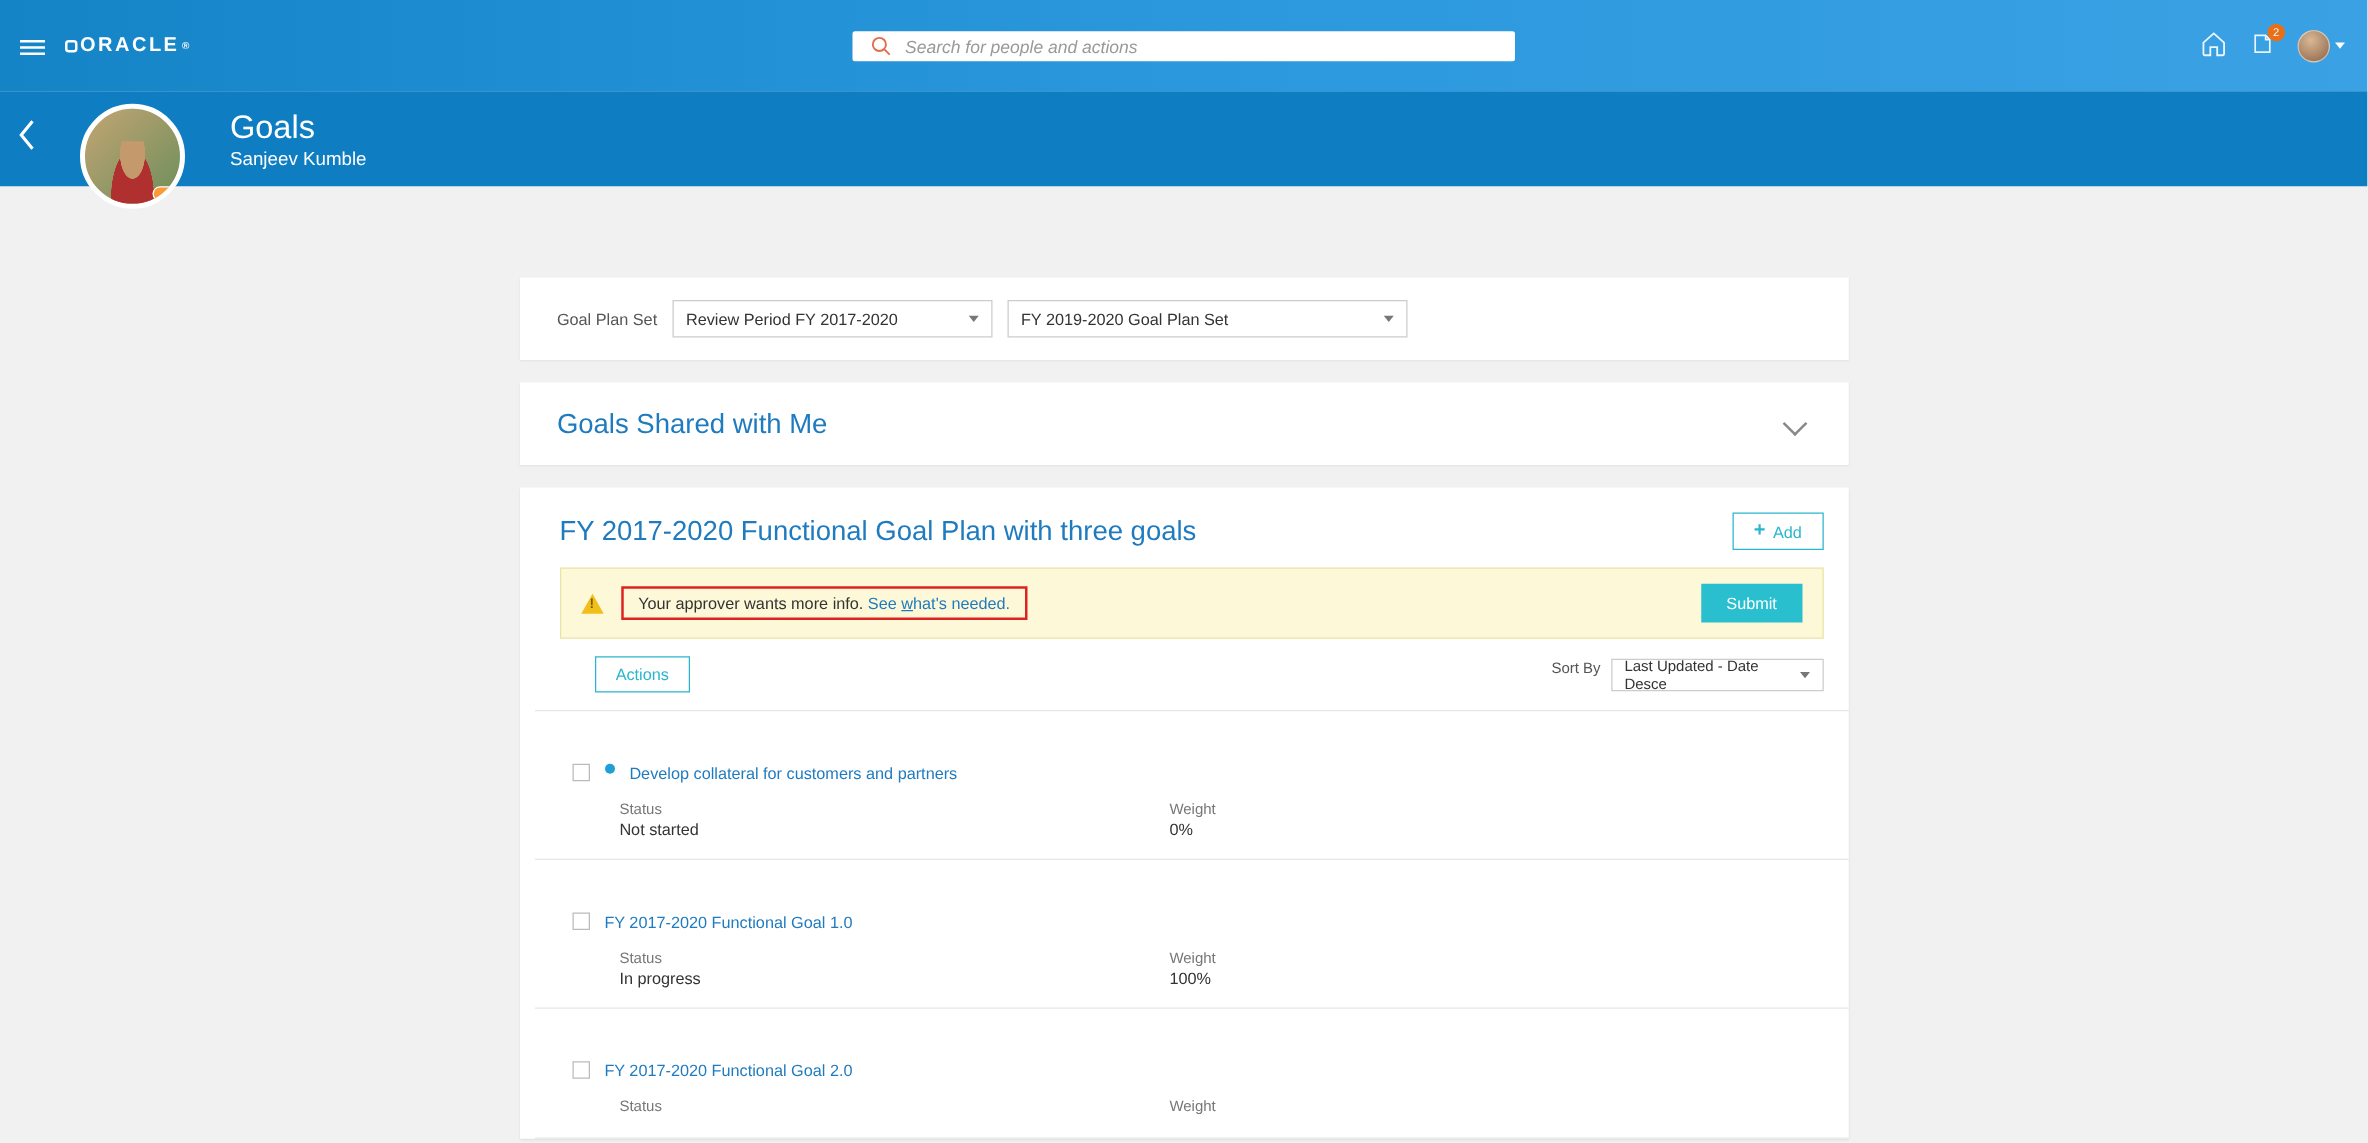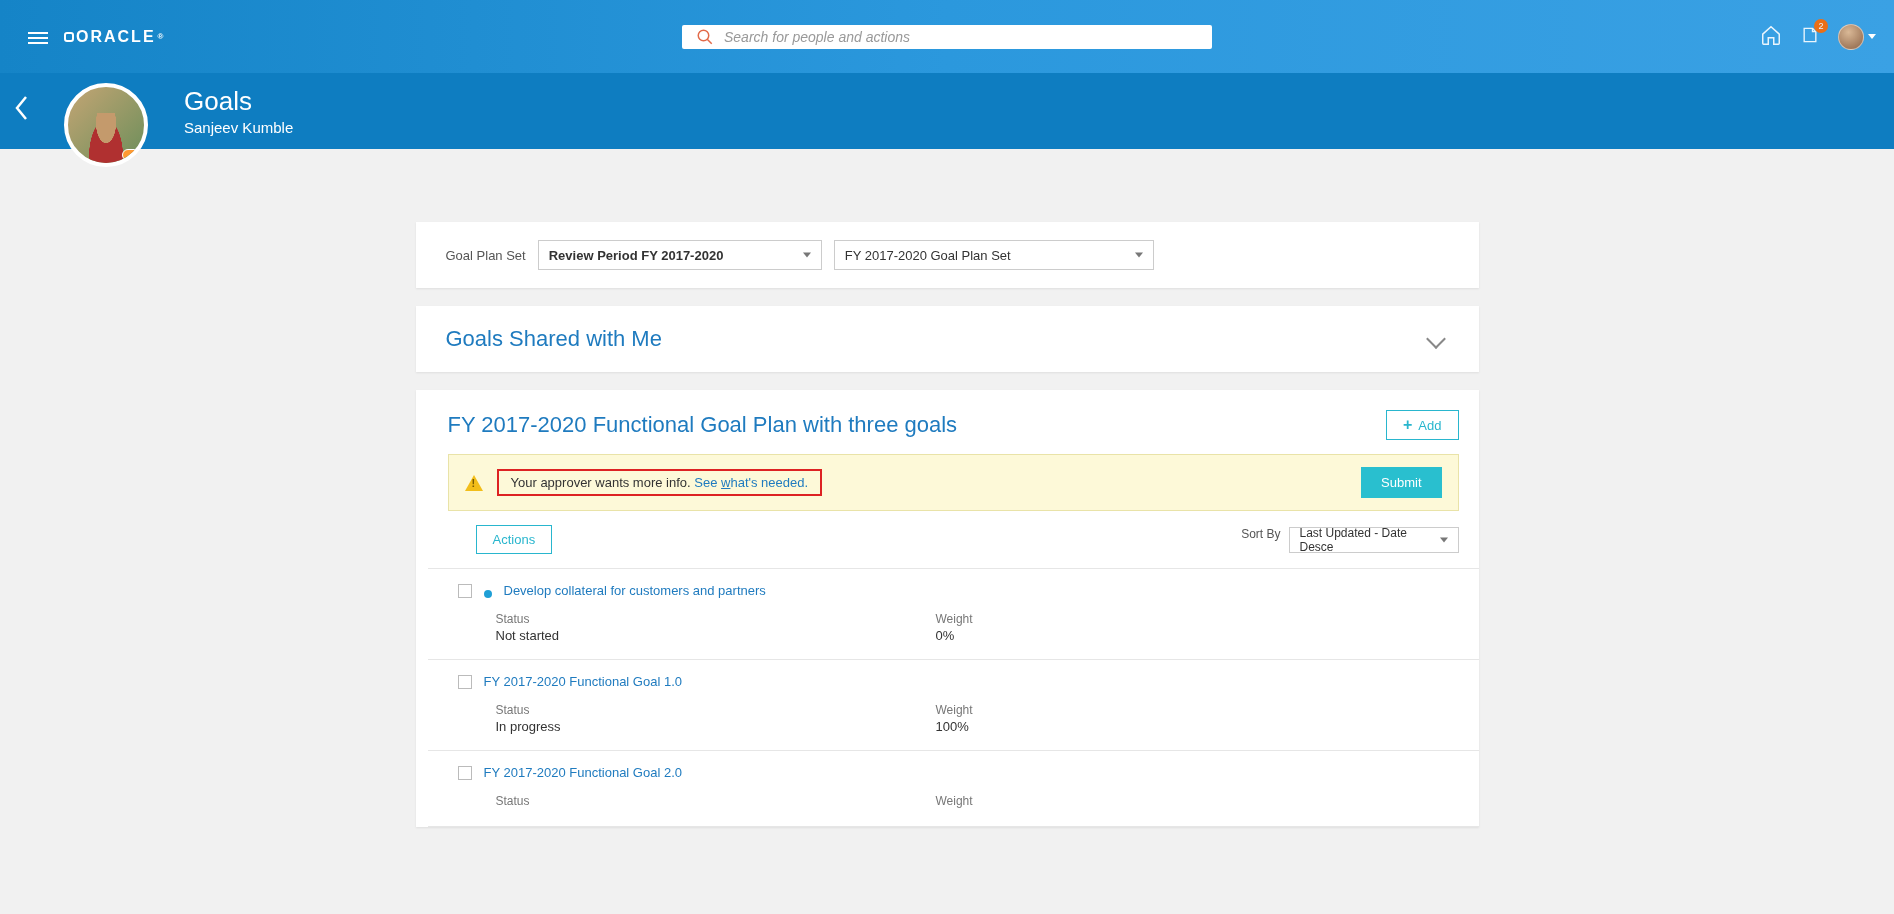--- a/index.html
+++ b/index.html
@@ -4,21 +4,21 @@
 <style>
   * { box-sizing: border-box; margin: 0; padding: 0; }
   body { font-family: "Helvetica Neue", Arial, sans-serif; font-size: 13px; color: #333; background: #f1f1f1; }
 
   
   .top-header {
     height: 73px;
     background: linear-gradient(to right, #1584c7, #2b98dd, #3aa1e4);
     display: flex;
     align-items: center;
-    padding: 0 28px;
+    padding: 0 16px;
     position: relative;
   }
   .hamburger { width: 20px; height: 16px; margin-right: 16px; cursor: pointer; }
   .hamburger span { display:block; height:2px; background:#fff; margin:3px 0; }
   .oracle-logo { color:#fff; font-weight:600; letter-spacing:2px; font-size:16px; display:flex; align-items:center; }
   .oracle-logo .o { width:10px; height:10px; border:2px solid #fff; border-radius:3px; margin-right:2px; display:inline-block; }
   .oracle-logo .reg { font-size:8px; vertical-align: top; margin-left:2px;}
 
   .search-wrap {
     position:absolute; left:50%; transform:translateX(-50%);
@@ -92,21 +92,21 @@
   .select {
     border:1px solid #ccc; height:30px; padding:0 30px 0 10px;
     font-size:13px; color:#333; background:#fff; position:relative; cursor:pointer;
     display:flex; align-items:center;
   }
   .select::after {
     content:""; position:absolute; right:10px; top:50%; transform:translateY(-50%);
     border-left:4px solid transparent; border-right:4px solid transparent;
     border-top:5px solid #777;
   }
-  .select.w1 { width:284px;font-weight:bold; }
+  .select.w1 { width:256px; }
   .select.w2 { width:320px; }
 
   .panel.collapsible { display:flex; justify-content:space-between; align-items:center; padding:20px 30px; }
   .collapsible-title { color:#1f7bbf; font-size:22px; font-weight:400; }
   .chev-down {
     width:14px; height:14px;
     border-right:2px solid #888; border-bottom:2px solid #888;
     transform:rotate(45deg); cursor:pointer; margin-right:6px;
   }
 
@@ -150,21 +150,21 @@
   .toolbar {
     display:flex; justify-content:space-between; align-items:center;
     padding:14px 20px;
     margin-left:28px;
   }
   .sortby { display:flex; gap:8px; font-size:12px; color:#555;}
   .select.sm { height:26px; width:170px; font-size:12px; }
 
   .goal-list { border-top:1px solid #e6e6e6; }
   .goal-item { border-bottom:1px solid #e6e6e6; padding:14px 20px 16px 30px; }
-  .goal-row1 { display:flex; align-items:flex-end; gap:12px; }
+  .goal-row1 { display:flex; align-items:flex-start; gap:12px;margin-top:28px; }
   .chk { width:14px; height:14px; border:1px solid #bbb; cursor:pointer; flex:none; }
   .dot { width:8px; height:8px; border-radius:50%; background:#1f9fd6; }
   .goal-link { color:#1f7bbf; cursor:pointer; font-size:13px; }
   .goal-meta { display:flex; gap:70px; margin-left:38px; margin-top:14px; }
   .meta-col .mlabel { color:#777; font-size:12px; }
   .meta-col .mval { color:#333; font-size:13px; margin-top:2px; }
   .meta-col.status { width:370px; }
 </style>
 </head>
 <body>
@@ -226,21 +226,21 @@
   </div>
 </div>
 
 <div class="content-wrap">
   <div class="panel filters">
     <span class="lbl">Goal Plan Set</span>
     <div class="select w1">
       <span>Review Period FY 2017-2020</span>
     </div>
     <div class="select w2">
-      <span>FY 2017-2020 Goal Plan Set</span>
+      <span>FY 2019-2020 Goal Plan Set</span>
     </div>
   </div>
 
   <div class="panel collapsible">
     <div class="collapsible-title">Goals Shared with Me</div>
     <div class="chev-down"></div>
   </div>
 
   <div class="panel main">
     <div class="main-head">

